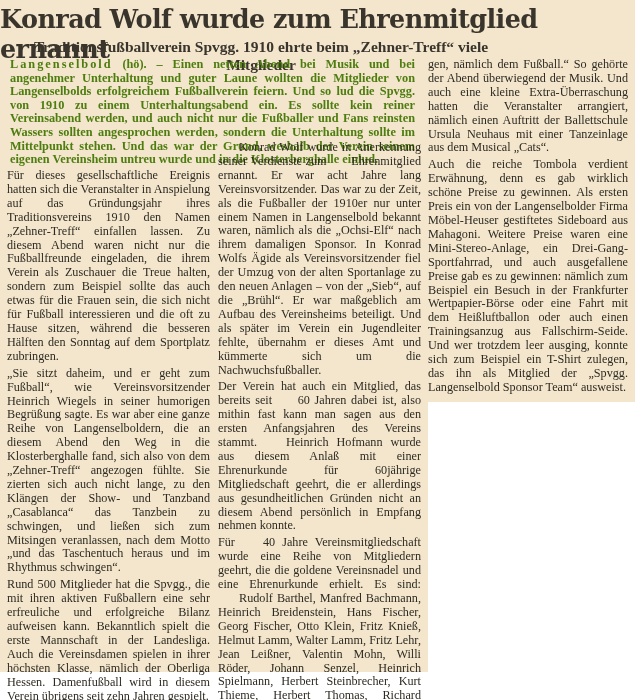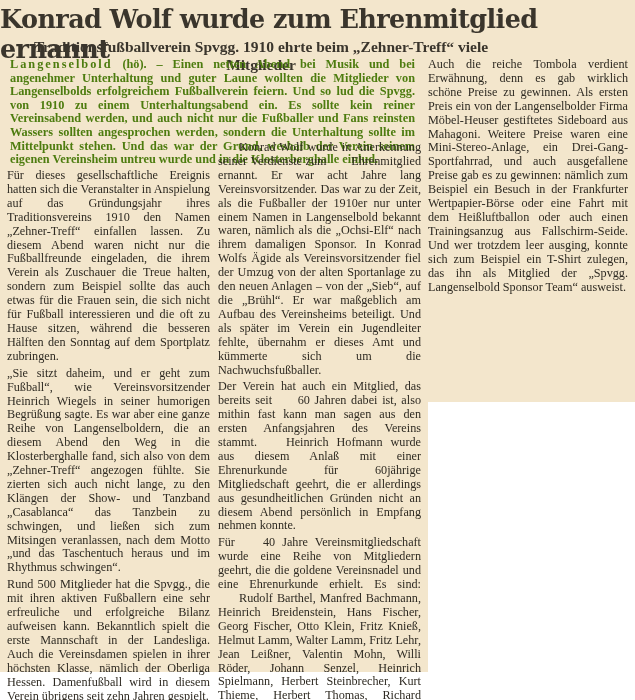--- a/index.html
+++ b/index.html
@@ -45,14 +45,15 @@
 </div>
 
 <div class="col" id="col2">
   <p><span class="u">Konrad Wolf</span><span> wurde in Anerkennung seiner Verdienste zum </span><span class="u">Ehrenmitglied</span><span> ernannt. Er war acht Jahre lang Vereinsvorsitzender. Das war zu der Zeit, als die Fußballer der 1910er nur unter einem Namen in Langenselbold bekannt waren, nämlich als die „Ochsi-Elf“ nach ihrem damaligen Sponsor. In Konrad Wolfs Ägide als Vereinsvorsitzender fiel der Umzug von der alten Sportanlage zu den neuen Anlagen – von der „Sieb“, auf die „Brühl“. Er war maßgeblich am Aufbau des Vereinsheims beteiligt. Und als später im Verein ein Jugendleiter fehlte, übernahm er dieses Amt und kümmerte sich um die Nachwuchsfußballer.</span></p>
   <p><span>Der Verein hat auch ein Mitglied, das bereits seit </span><span class="u">60 Jahren</span><span> dabei ist, also mithin fast kann man sagen aus den ersten Anfangsjahren des Vereins stammt. </span><span class="u">Heinrich Hofmann</span><span> wurde aus diesem Anlaß mit einer Ehrenurkunde für 60jährige Mitgliedschaft geehrt, die er allerdings aus gesundheitlichen Gründen nicht an diesem Abend persönlich in Empfang nehmen konnte.</span></p>
   <p><span>Für </span><span class="u">40 Jahre</span><span> Vereinsmitgliedschaft wurde eine Reihe von Mitgliedern geehrt, die die goldene Vereinsnadel und eine Ehrenurkunde erhielt. Es sind: </span><span class="u">Rudolf Barthel, Manfred Bachmann, Heinrich Breidenstein, Hans Fischer, Georg Fischer, Otto Klein, Fritz Knieß, Helmut Lamm, Walter Lamm, Fritz Lehr, Jean Leißner, Valentin Mohn, Willi Röder, Johann Senzel, Heinrich Spielmann, Herbert Steinbrecher, Kurt Thieme, Herbert Thomas, Richard Völker und Wilhelm Volz.</span></p>
 
 </div>
 
 <div class="col" id="col3">
+  <p>gen, nämlich dem Fußball.“ So gehörte der Abend überwiegend der Musik. Und auch eine kleine Extra-Überraschung hatten die Veranstalter arrangiert, nämlich einen Auftritt der Ballettschule Ursula Neuhaus mit einer Tanzeinlage aus dem Musical „Cats“.</p>
   <p>Auch die reiche Tombola verdient Erwähnung, denn es gab wirklich schöne Preise zu gewinnen. Als ersten Preis ein von der Langenselbolder Firma Möbel-Heuser gestiftetes Sideboard aus Mahagoni. Weitere Preise waren eine Mini-Stereo-Anlage, ein Drei-Gang-Sportfahrrad, und auch ausgefallene Preise gab es zu gewinnen: nämlich zum Beispiel ein Besuch in der Frankfurter Wertpapier-Börse oder eine Fahrt mit dem Heißluftballon oder auch einen Trainingsanzug aus Fallschirm-Seide. Und wer trotzdem leer ausging, konnte sich zum Beispiel ein T-Shirt zulegen, das ihn als Mitglied der „Spvgg. Langenselbold Sponsor Team“ ausweist.</p>
 </div>
 
 </body></html>

